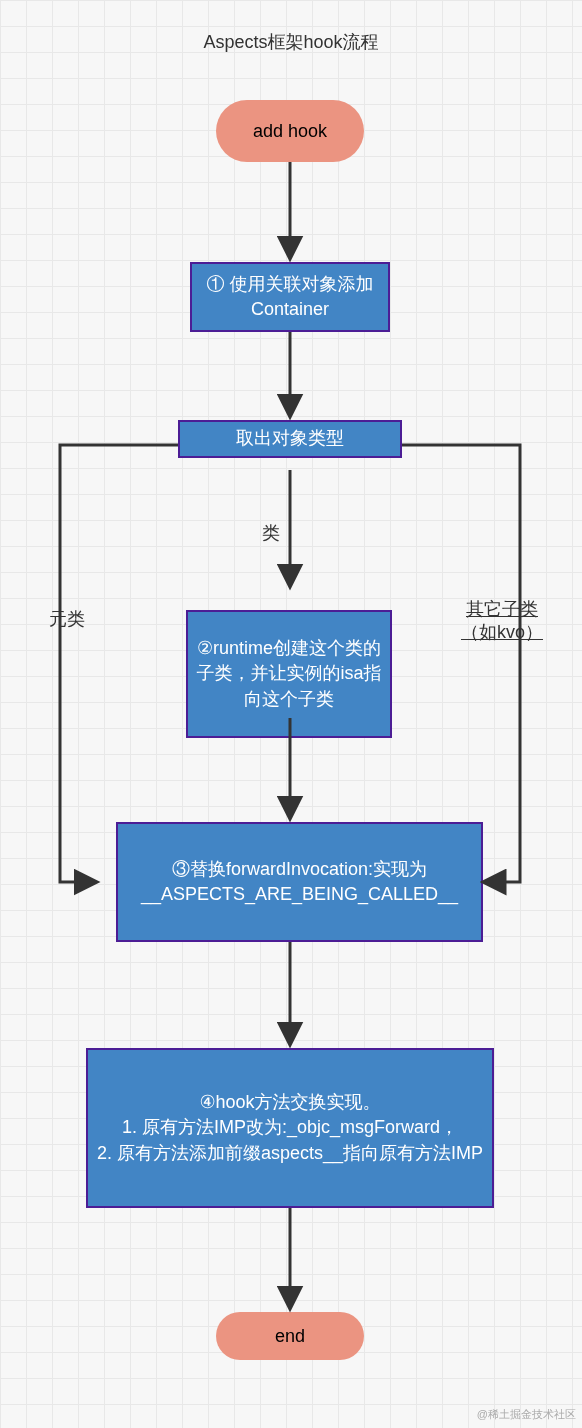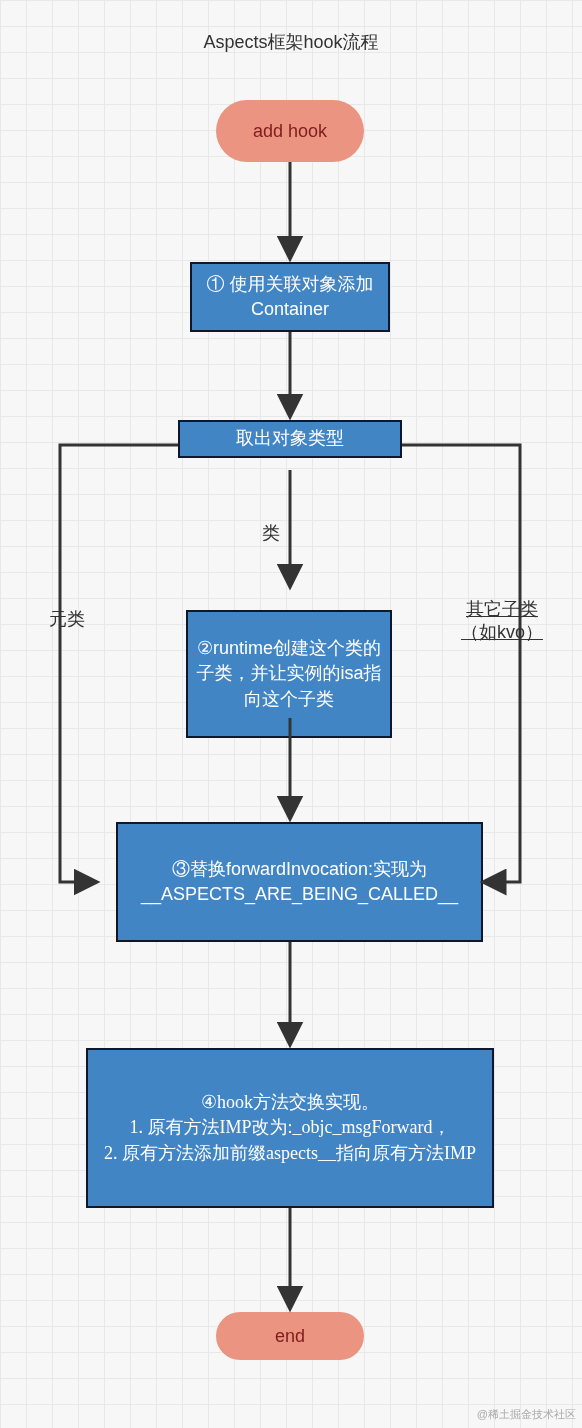--- a/index.html
+++ b/index.html
@@ -19,33 +19,33 @@
     top: 30px;
     left: 0; right: 0;
     text-align: center;
     font-size: 18px;
     color: #333;
     font-weight: 400;
   }
   .node-term {
     position: absolute;
     background: #eb9481;
-    color: #7f1d1d;
+    color: #000000;
     border-radius: 999px;
     display: flex;
     align-items: center;
     justify-content: center;
     font-size: 18px;
     font-weight: 300;
   }
   .node-proc {
     position: absolute;
     background: #4285c5;
     color: #fff;
-    border: 2px solid #0f172a;
+    border: 2px solid #4c1d95;
     display: flex;
     align-items: center;
     justify-content: center;
     text-align: center;
     font-size: 18px;
     font-weight: 300;
     line-height: 1.4;
     padding: 6px 8px;
   }
   .edge-label {
@@ -87,21 +87,21 @@
 </div>
 
 <div class="node-proc" style="left:186px; top:590px; width:206px; height:128px;margin-top:20px;">
   <span>②runtime创建这个类的子类，并让实例的isa指向这个子类</span>
 </div>
 
 <div class="node-proc" style="left:116px; top:822px; width:367px; height:120px;">
   <span>③替换forwardInvocation:实现为__ASPECTS_ARE_BEING_CALLED__</span>
 </div>
 
-<div class="node-proc" style="left:86px; top:1048px; width:408px; height:160px; white-space:pre-line;font-family:Liberation Serif, serif;">
+<div class="node-proc" style="left:86px; top:1048px; width:408px; height:160px; white-space:pre-line;">
   <span>④hook方法交换实现。
 1. 原有方法IMP改为:_objc_msgForward，
 2. 原有方法添加前缀aspects__指向原有方法IMP</span>
 </div>
 
 <div class="node-term" style="left:216px; top:1312px; width:148px; height:48px;">
   <span>end</span>
 </div>
 
 <div class="edge-label" style="left:42px; top:608px; width:50px;">元类</div>

